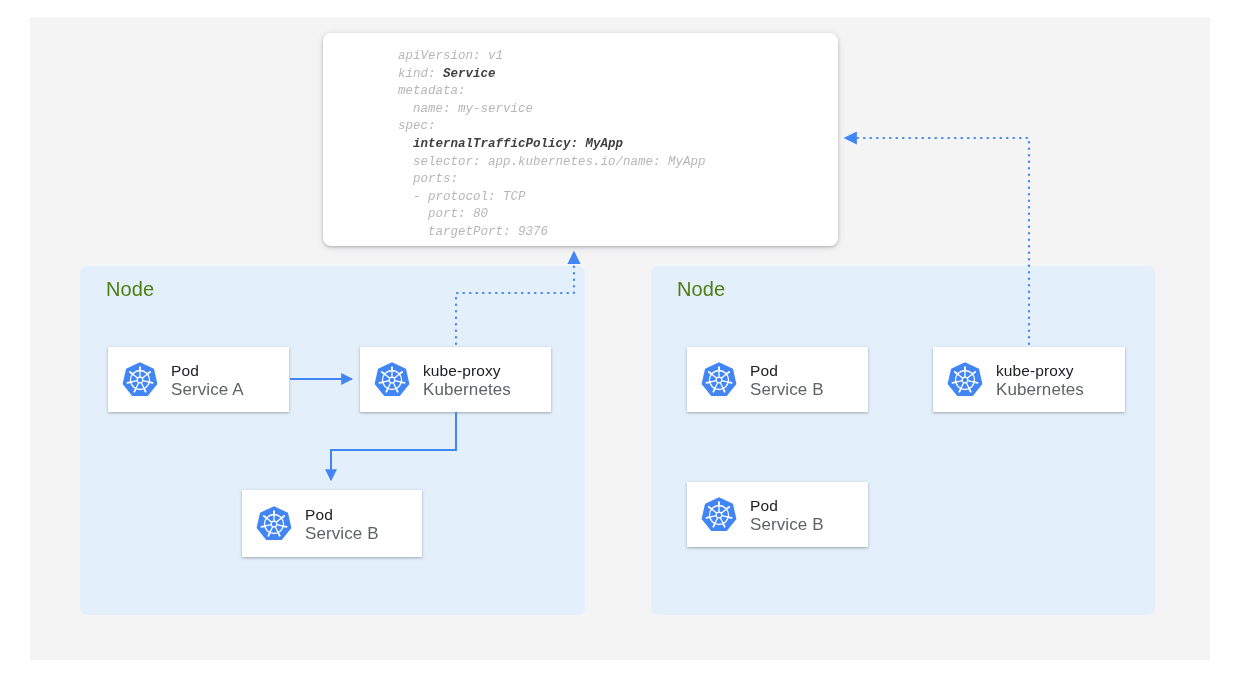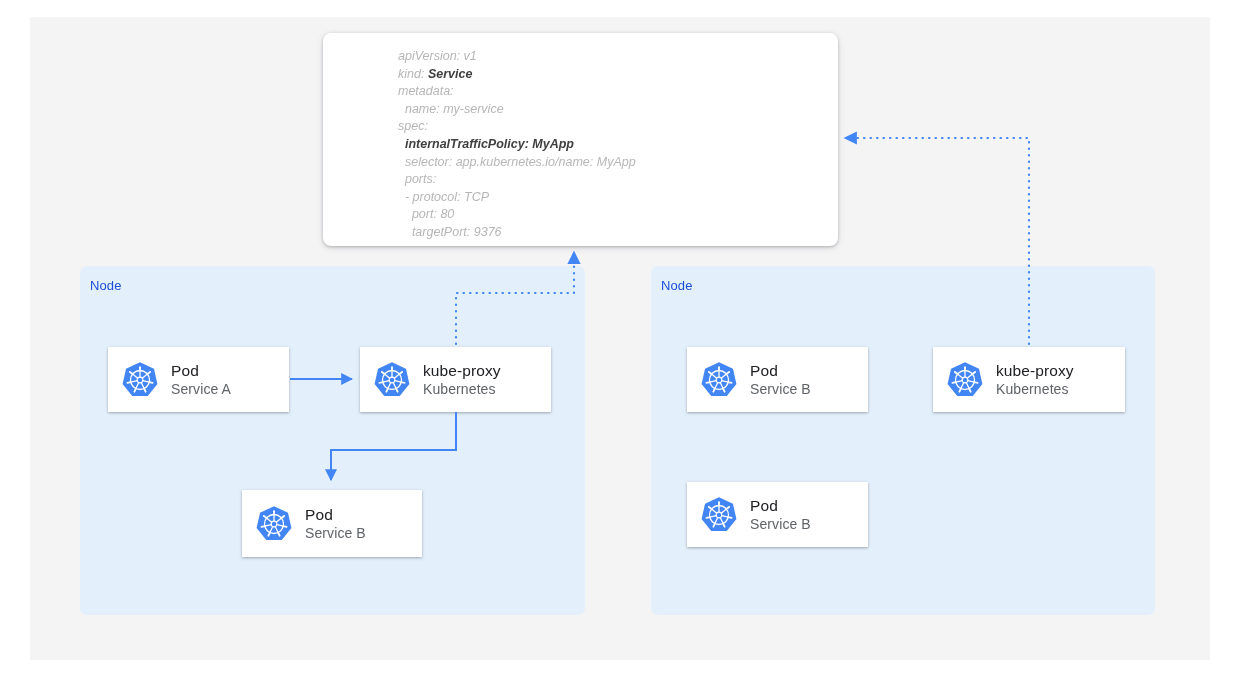--- a/index.html
+++ b/index.html
@@ -35,21 +35,21 @@
     background: #ffffff;
     border-radius: 8px;
     box-shadow: 0 1px 3px rgba(60,64,67,.30), 0 2px 7px rgba(60,64,67,.13);
     box-sizing: border-box;
     overflow: hidden;
   }
   #yaml-code {
     position: absolute;
     left: 75px;
     top: 15px;
-    font-family: Liberation Sans, sans-serif;
+    font-family: Liberation Mono, monospace;
     font-size: 12.5px;
     line-height: 17.6px;
     font-style: italic;
     color: #b6b6b8;
     white-space: pre;
   }
   #yaml-code .b {
     font-weight: bold;
     color: #404040;
   }
@@ -58,24 +58,24 @@
   .node-panel {
     position: absolute;
     background: #e3f0fc;
     border-radius: 7px;
   }
   #node-left  { left: 80px;  top: 266px; width: 505px; height: 349px; }
   #node-right { left: 651px; top: 266px; width: 504px; height: 349px; }
 
   .node-label {
     position: absolute;
-    left: 10px;
+    left: 26px;
     top: 12px;
-    font-size: 13px;
-    color: #1d4ed8;
+    font-size: 20px;
+    color: #4d7c0f;
     letter-spacing: .1px;
   }
 
   
   .res-card {
     position: absolute;
     background: #ffffff;
     display: flex;
     align-items: center;
     box-shadow: 0 1px 2px rgba(60,64,67,.30), 0 1px 4px rgba(60,64,67,.15);
@@ -89,21 +89,21 @@
     margin-right: 12px;
   }
   .res-text { display: flex; flex-direction: column; justify-content: space-between; }
   .res-title {
     font-size: 15.5px;
     color: #202124;
     line-height: 19px;
     letter-spacing: .1px;
   }
   .res-sub {
-    font-size: 14px;
+    font-size: 17px;
     color: #5f6368;
     line-height: 19px;
     letter-spacing: .1px;
   }
 
   
   #card-pod-a        { left: 108px; top: 347px; width: 181px; height: 65px; }
   #card-kube-left    { left: 360px; top: 347px; width: 191px; height: 65px; }
   #card-pod-b-left   { left: 242px; top: 490px; width: 180px; height: 67px; }
   #card-pod-b-r1     { left: 687px; top: 347px; width: 181px; height: 65px; }

